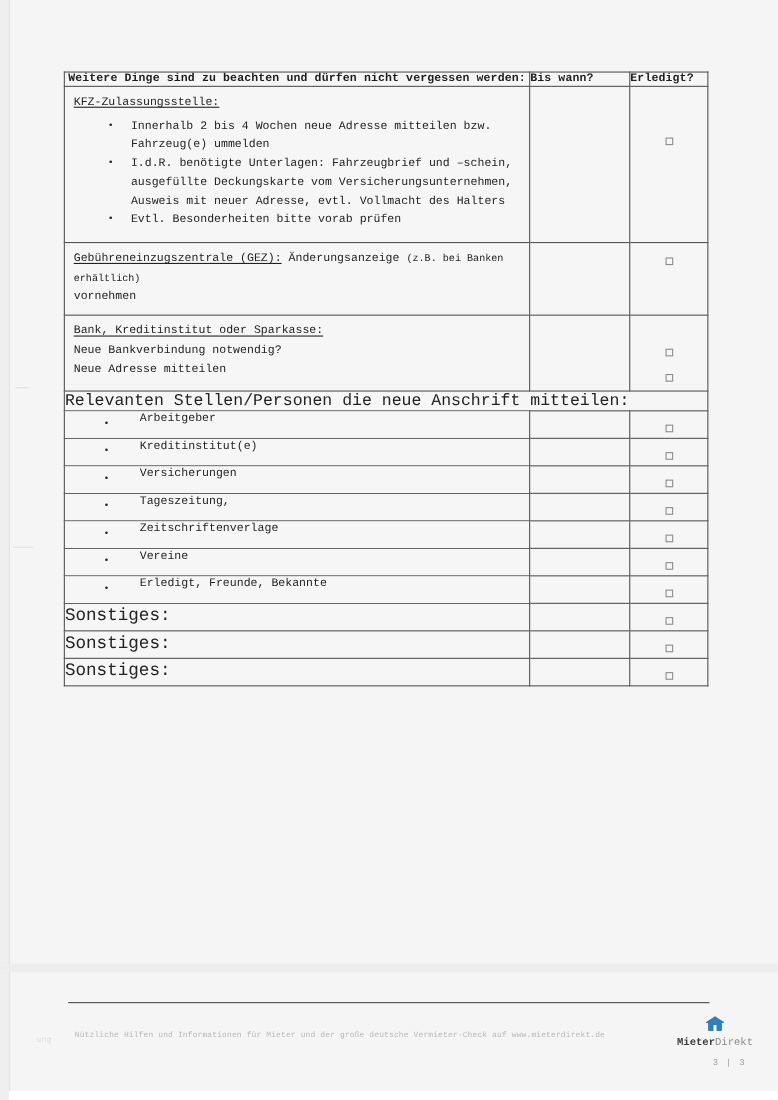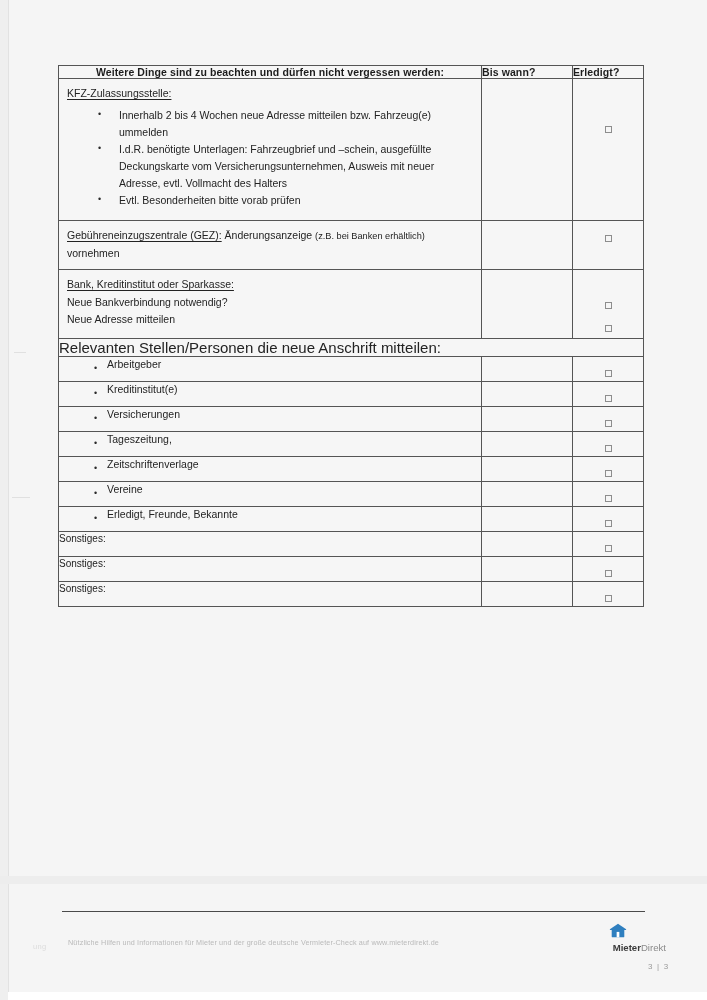--- a/index.html
+++ b/index.html
@@ -13,20 +13,21 @@
     position: relative;
     font-family: "Liberation Sans", sans-serif;
     overflow: hidden;
   }
   .page {
     position: absolute;
     left: 0; top: 0;
     width: 707px;
     height: 884px;
     background: #f4f4f4;
+    font-family: Liberation Mono, monospace;
   }
   .page-sheet {
     position: absolute;
     left: 8px; top: 0;
     width: 699px;
     height: 992px;
     background: #f5f5f5;
     border-left: 1px solid #e2e2e2;
   }
   .page-edge-shadow {
@@ -113,24 +114,24 @@
     position: relative;
     line-height: 1.4;
   }
   .row-item .bullet {
     position: absolute;
     left: 35px;
     top: 5px;
     font-size: 9px;
     color: #2a2a2a;
   }
-  .row-item .lbl { display: inline-block; margin-left: 48px; }
+  .row-item .lbl { display: inline-block; margin-left: 68px; }
   .row-plain {
     padding: 5px 8px 5px 8px;
-    font-size: 10px;
+    font-size: 16px;
     color: #232323;
     line-height: 1.4;
   }
   .full-row {
     padding: 4px 8px 4px 8px;
     font-size: 15px;
     color: #232323;
   }
 
   .done-cell { text-align: center; }
@@ -169,24 +170,24 @@
   .footer-ghost {
     position: absolute;
     left: 33px;
     top: 942px;
     font-size: 7.5px;
     color: #dcdcdc;
     letter-spacing: .3px;
   }
   .brand {
     position: absolute;
-    left: 570px;
+    left: 602px;
     top: 922px;
     width: 96px;
-    text-align: right;
+    text-align: center;
   }
   .brand-icon {
     width: 22px;
     height: 18px;
     margin: 0 auto 2px auto;
     display: block;
   }
   .brand-name {
     font-size: 9.6px;
     color: #4a4a4a;

